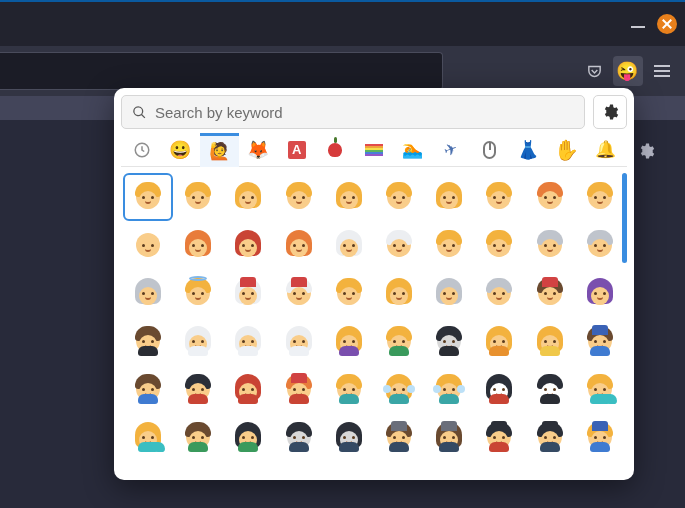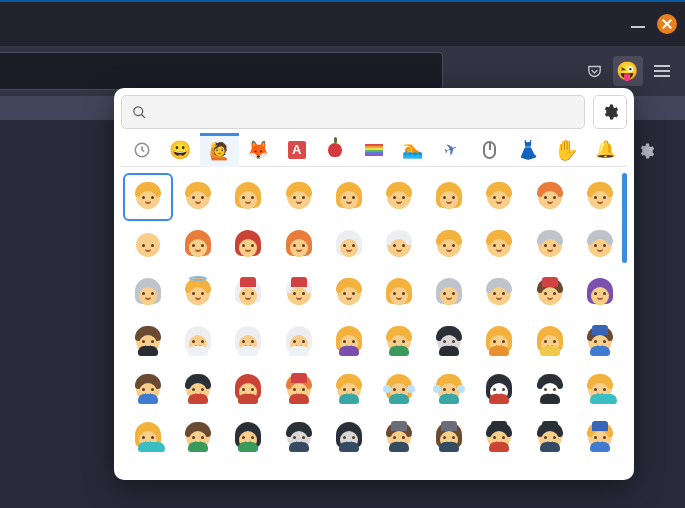--- a/index.html
+++ b/index.html
@@ -131,20 +131,21 @@
       <path d="M12 8a4 4 0 1 0 0 8 4 4 0 0 0 0-8zm9 4a7 7 0 0 0-.1-1.2l2-1.6-2-3.4-2.4 1a7 7 0 0 0-2-1.2L16 2h-4l-.5 2.6a7 7 0 0 0-2 1.2l-2.4-1-2 3.4 2 1.6A7 7 0 0 0 7 12a7 7 0 0 0 .1 1.2l-2 1.6 2 3.4 2.4-1a7 7 0 0 0 2 1.2L12 22h4l.5-2.6a7 7 0 0 0 2-1.2l2.4 1 2-3.4-2-1.6c.1-.4.1-.8.1-1.2z"></path>
     </svg>
 </div>
 
 <div class="panel">
   <div class="panel-top">
     <div class="search">
       <svg viewBox="0 0 24 24">
           <path d="M10 2a8 8 0 1 0 4.9 14.3l5 5 1.4-1.4-5-5A8 8 0 0 0 10 2zm0 2a6 6 0 1 1 0 12 6 6 0 0 1 0-12z"></path>
         </svg>
+      <span>Search by keyword</span>
     </div>
     <div class="panel-gear" title="Picker settings">
       <svg viewBox="0 0 24 24">
           <path d="M12 8a4 4 0 1 0 0 8 4 4 0 0 0 0-8zm9 4a7 7 0 0 0-.1-1.2l2-1.6-2-3.4-2.4 1a7 7 0 0 0-2-1.2L16 2h-4l-.5 2.6a7 7 0 0 0-2 1.2l-2.4-1-2 3.4 2 1.6A7 7 0 0 0 7 12a7 7 0 0 0 .1 1.2l-2 1.6 2 3.4 2.4-1a7 7 0 0 0 2 1.2L12 22h4l.5-2.6a7 7 0 0 0 2-1.2l2.4 1 2-3.4-2-1.6c.1-.4.1-.8.1-1.2z"></path>
         </svg>
     </div>
   </div>
 
   <div class="cats" id="cats">
       <div class="cat" title="Recently used">

